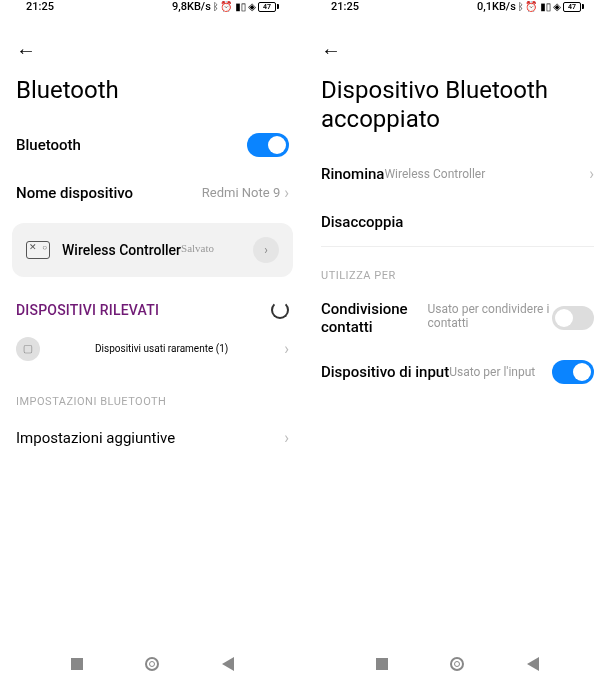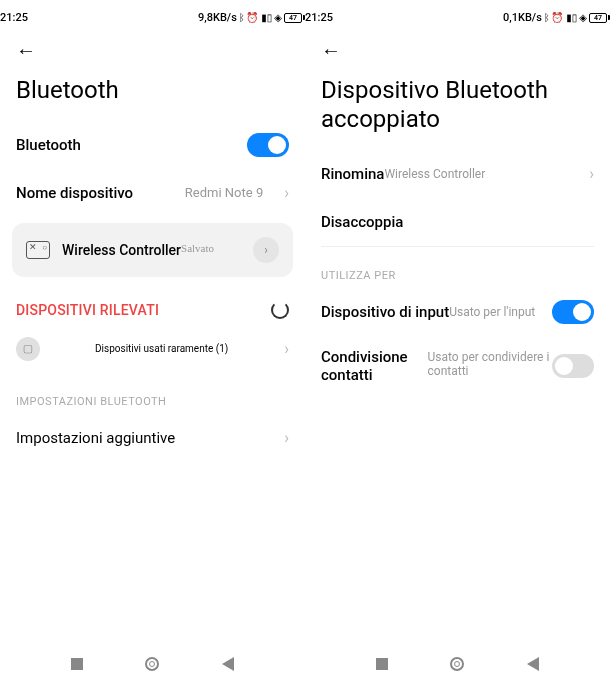--- a/index.html
+++ b/index.html
@@ -1,59 +1,59 @@
 <!DOCTYPE html>
 <html><head>
 <meta charset="utf-8">
 <style>
 * { box-sizing: border-box; margin: 0; padding: 0; }
 body { font-family: -apple-system, BlinkMacSystemFont, "Segoe UI", Roboto, sans-serif; background: #fff; width: 610px; height: 687px; display: flex; }
 .screen { width: 305px; height: 687px; background: #fff; position: relative; display: flex; flex-direction: column; }
 .screen + .screen { border-left: none; }
 
-.status-bar { height: 24px; display: flex; align-items: flex-end; justify-content: space-between; padding: 0 0; font-size: 11px; color: #000; font-weight: 500; }
+.status-bar { height: 24px; display: flex; align-items: flex-start; justify-content: space-between; padding: 0 26px; font-size: 11px; color: #000; font-weight: 500; }
 .status-right { display: flex; align-items: center; gap: 2px; }
 .status-right .ico { font-size: 10px; }
 
 .nav-bar { height: 30px; display: flex; align-items: center; justify-content: space-around; padding: 0 40px; position: absolute; bottom: 8px; left: 0; right: 0; }
 .nav-square { width: 12px; height: 12px; background: #888; }
 .nav-circle { width: 14px; height: 14px; border: 2px solid #888; border-radius: 50%; position: relative; }
 .nav-circle::after { content: ""; position: absolute; inset: 2px; border: 1px solid #888; border-radius: 50%; }
 .nav-tri { width: 0; height: 0; border-top: 7px solid transparent; border-bottom: 7px solid transparent; border-right: 12px solid #888; }
 
 .back-row { padding: 12px 16px 8px; }
 .back-arrow { font-size: 20px; color: #000; }
 
 .page-title { font-size: 24px; font-weight: 400; color: #000; padding: 8px 16px 16px; line-height: 1.2; }
 .page-title.big { font-size: 24px; }
 
 .row { display: flex; align-items: center; justify-content: space-between; padding: 12px 16px; min-height: 48px; }
 .row-label { font-size: 15px; color: #000; font-weight: 500; }
 .row-sub { font-size: 12px; color: #999; margin-top: 2px; }
-.row-value { font-size: 13px; color: #999; display: flex; align-items: center; gap: 21px; }
+.row-value { font-size: 13px; color: #999; display: flex; align-items: center; gap: 4px; }
 .chev { color: #bbb; font-size: 16px; }
 
 .toggle { width: 42px; height: 24px; border-radius: 12px; position: relative; }
 .toggle.on { background: #0a84ff; }
 .toggle.off { background: #ddd; }
 .toggle::after { content: ""; width: 18px; height: 18px; border-radius: 50%; background: #fff; position: absolute; top: 3px; }
 .toggle.on::after { right: 3px; }
 .toggle.off::after { left: 3px; }
 
 .card { background: #f2f2f2; border-radius: 12px; margin: 6px 12px; padding: 14px 14px; display: flex; align-items: center; gap: 12px; }
 .card .device-icon { width: 24px; height: 18px; border: 1.5px solid #555; border-radius: 3px; position: relative; }
 .card .device-icon::before { content: "✕"; font-size: 9px; position: absolute; left: 2px; top: 0; color: #555; }
 .card .device-icon::after { content: "○"; font-size: 8px; position: absolute; right: 2px; top: 1px; color: #555; }
 .card .device-info { flex: 1; }
 .card .device-name { font-size: 14px; color: #000; font-weight: 500; }
 .card .device-status { font-size: 11px; color: #999; font-family: Liberation Serif, serif; }
 .card .circle-btn { width: 26px; height: 26px; border-radius: 50%; background: #e5e5e5; display: flex; align-items: center; justify-content: center; color: #888; font-size: 12px; }
 
 .section-head { display: flex; align-items: center; justify-content: space-between; padding: 18px 16px 6px; }
-.section-head .label { font-size: 14px; color: #ef4444; font-weight: 500; letter-spacing: 0.2px; }
+.section-head .label { font-size: 14px; color: #701a75; font-weight: 500; letter-spacing: 0.2px; }
 .spinner { width: 18px; height: 18px; border: 2px solid #333; border-top-color: transparent; border-radius: 50%; }
 
 .list-row { display: flex; align-items: center; padding: 12px 16px; gap: 14px; }
 .list-row .circ-icon { width: 24px; height: 24px; border-radius: 50%; background: #e0e0e0; display: flex; align-items: center; justify-content: center; font-size: 11px; color: #888; }
 .list-row .text { flex: 1; font-size: 10px; color: #000; margin-left: 41px; }
 
 .section-caption { font-size: 11px; color: #aaa; padding: 22px 16px 6px; letter-spacing: 0.5px; }
 
 .divider { height: 1px; background: #eee; margin: 0 16px; }
 
@@ -171,32 +171,32 @@
   <div class="row">
     <span class="row-label">Disaccoppia</span>
   </div>
 
   <div class="divider"></div>
 
   <div class="section-caption">UTILIZZA PER</div>
 
   <div class="row">
     <div class="col row-left">
+      <span class="row-label">Condivisione contatti</span>
+      <span class="row-sub">Usato per condividere i contatti</span>
+    </div>
+    <div class="toggle off"></div>
+  </div>
+
+  <div class="row">
+    <div class="col row-left">
       <span class="row-label">Dispositivo di input</span>
       <span class="row-sub">Usato per l'input</span>
     </div>
     <div class="toggle on"></div>
-  </div>
-
-  <div class="row">
-    <div class="col row-left">
-      <span class="row-label">Condivisione contatti</span>
-      <span class="row-sub">Usato per condividere i contatti</span>
-    </div>
-    <div class="toggle off"></div>
   </div>
 
   <div class="nav-bar">
     <div class="nav-square"></div>
     <div class="nav-circle"></div>
     <div class="nav-tri"></div>
   </div>
 </div>
 
 </body></html>

